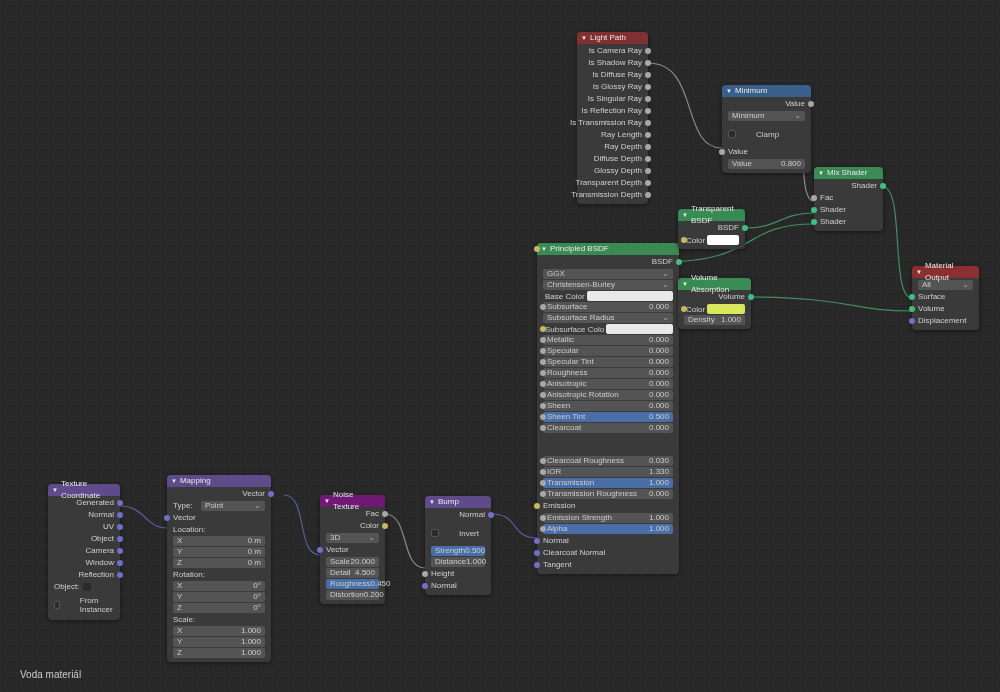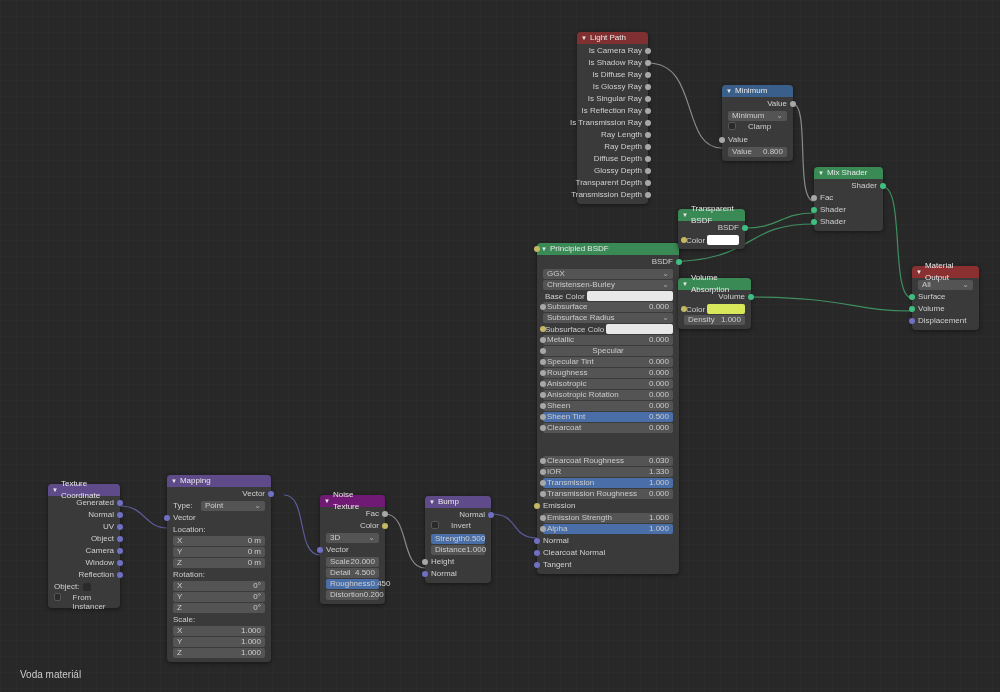--- a/index.html
+++ b/index.html
@@ -88,23 +88,24 @@
   .swatch {
     height: 10px;
     border-radius: 2px;
     margin: 1px 6px;
   }
   .swatch.split { display: flex; gap: 2px; align-items: center; }
   .swatch.split .lab { flex: 0 0 auto; color: #d0d0d0; padding-left: 2px; }
   .swatch.split .col { flex: 1; border-radius: 2px; height: 10px; }
   .chk {
     display: flex;
-    gap: 12px;
+    align-items: center;
+    gap: 20px;
     height: 12px;
-    padding: 0 6px;
+    padding: 12px 6px;
   }
   .chk .box {
     width: 8px; height: 8px; background: #2a2a2a; border-radius: 2px;
     border: 1px solid #555;
   }
   .section-label {
     height: 11px;
     line-height: 11px;
     padding: 0 6px;
     color: #ccc;
@@ -371,21 +372,21 @@
         <div class="swatch split" style="position: relative;">
           <span class="socket in s-color" style="left:-3px;position:absolute;top:2px;"></span>
           <span class="lab">Subsurface Colo</span>
           <span class="col" style="background:#e8e8e8;"></span>
         </div>
         <div class="field" style="position: relative;">
           <span class="socket in s-value" style="left: -3px; position: absolute; top: 2px;"></span>
           <span>Metallic</span>
           <span>0.000</span>
         </div>
-        <div class="field" style="position: relative; flex-direction: column;">
+        <div class="field" style="position: relative;">
           <span class="socket in s-value" style="left: -3px; position: absolute; top: 2px;"></span>
           <span>Specular</span>
           <span>0.000</span>
         </div>
         <div class="field" style="position: relative; gap: 34px;">
           <span class="socket in s-value" style="left: -3px; position: absolute; top: 2px;"></span>
           <span>Specular Tint</span>
           <span>0.000</span>
         </div>
         <div class="field" style="position: relative;">
@@ -522,21 +523,21 @@
         <span class="label">Transparent Depth</span>
         <span class="socket out s-value"></span>
       </div>
       <div class="row">
         <span class="label">Transmission Depth</span>
         <span class="socket out s-value"></span>
       </div>
     </div>
 </div>
 
-<div class="node" style="left:722px; top:85px; width:71px;">
+<div class="node" style="left:722px; top:85px; width:89px;">
   <div class="node-header hdr-math">
     <span class="tri">▼</span>
       <span>Minimum</span>
   </div>
   <div class="node-body">
     <div class="row">
         <span class="label">Value</span>
         <span class="socket out s-value"></span>
       </div>
     <div class="field dropdown">

